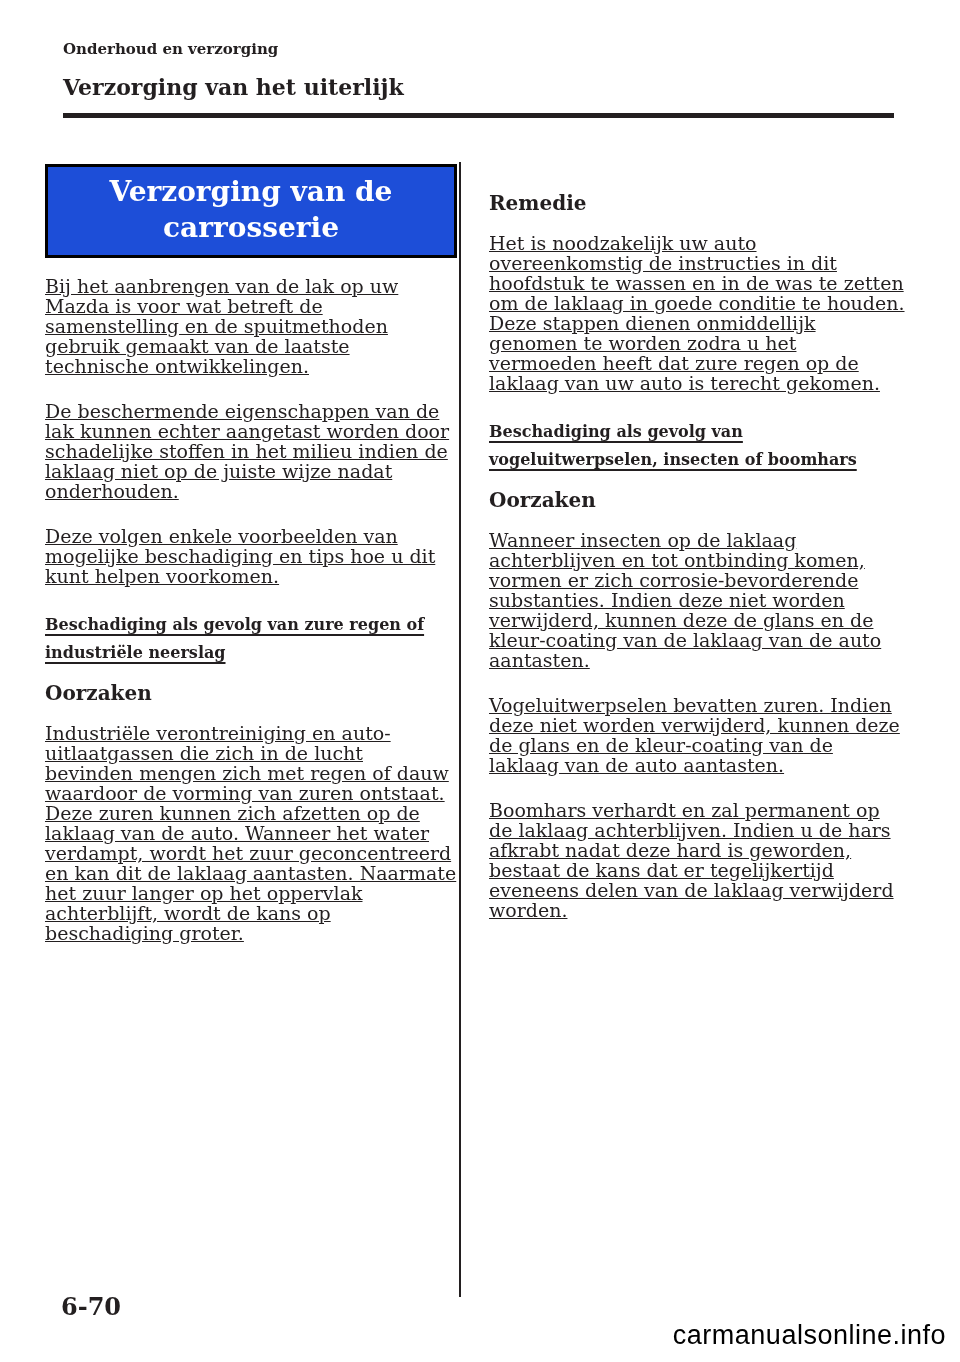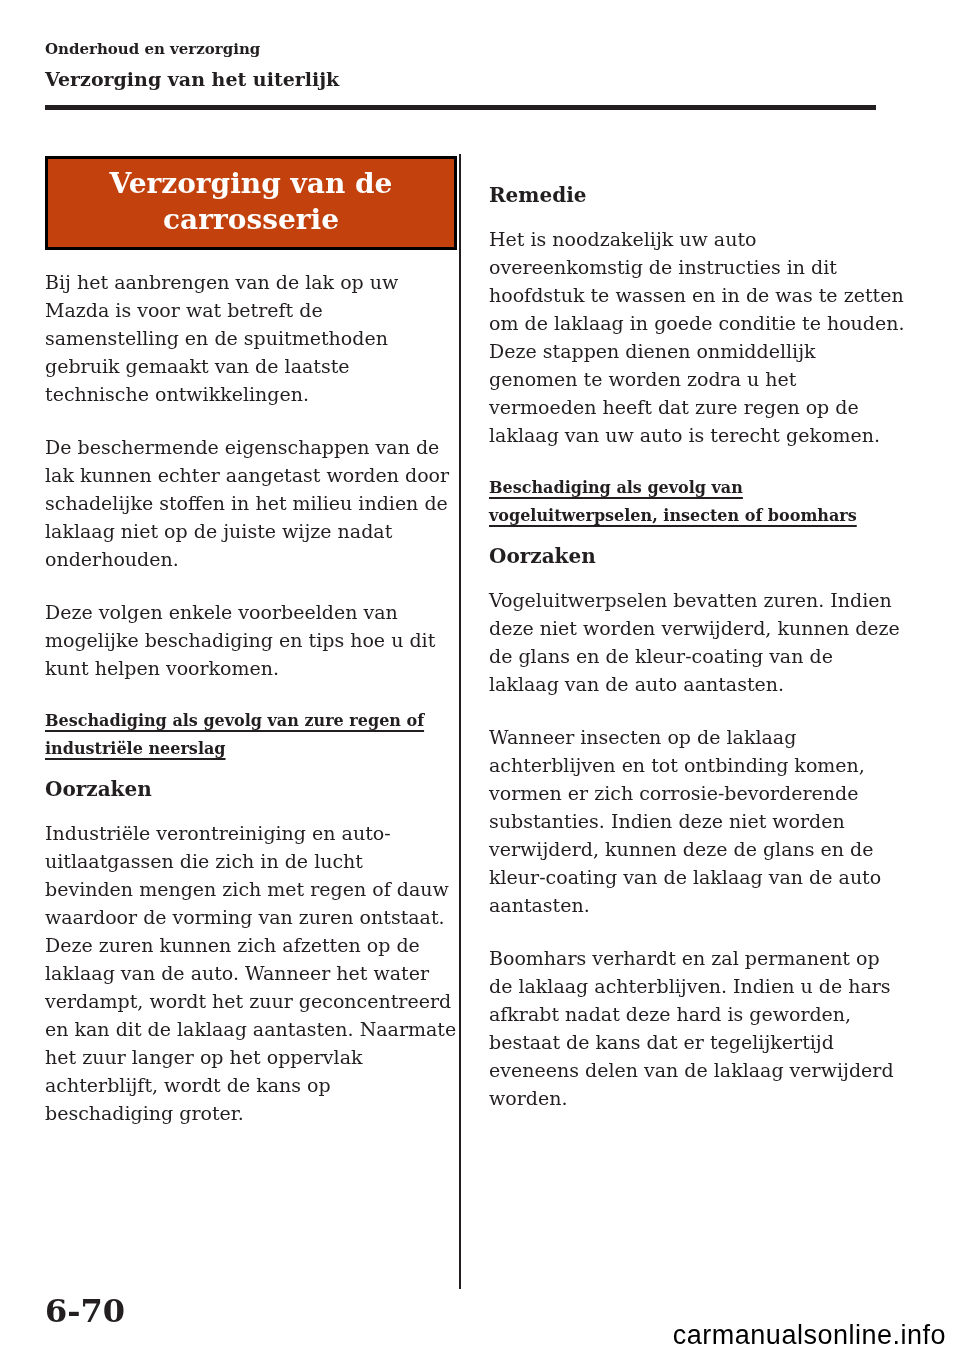--- a/index.html
+++ b/index.html
@@ -9,32 +9,32 @@
   }
   body {
     width: 960px;
     height: 1362px;
     position: relative;
     font-family: "DejaVu Serif", "Liberation Serif", serif;
     color: #231f20;
     overflow: hidden;
   }
   .header {
-    padding: 40px 0 0 45px;
+    padding: 40px 0 0 63px;
   }
   .breadcrumb {
     font-size: 15px;
     font-weight: bold;
     line-height: 18px;
   }
   .page-title {
-    font-size: 19px;
+    font-size: 22px;
     font-weight: bold;
     line-height: 34px;
-    margin: 4px 0 0 0;
+    margin: 12px 0 0 0;
   }
   .header-rule {
     width: 831px;
     height: 5px;
     background: #231f20;
     margin-top: 9px;
   }
   .columns {
     display: flex;
     margin-top: 44px;
@@ -54,54 +54,55 @@
   .col-right {
     width: 416px;
     margin-left: 28px;
     padding-top: 4px;
     margin-top: 25px;
   }
   .section-box {
     box-sizing: border-box;
     width: 412px;
     border: 3px solid #000000;
-    background: #c2410c;
+    background: #1d4ed8;
     color: #ffffff;
     text-align: center;
     font-weight: bold;
     font-size: 28px;
     line-height: 36px;
     padding: 7px 28px 9px 28px;
     margin: 2px 0 18px 0;
   }
   p.body-text {
     font-size: 19px;
-    line-height: 28px;
+    line-height: 20px;
     margin: 0 0 25px 0;
+    text-decoration: underline;
   }
   .heading-underlined {
     font-size: 16px;
     font-weight: bold;
     line-height: 28px;
     text-decoration: underline;
     text-decoration-thickness: 2px;
     text-underline-offset: 4px;
     margin: 0 0 14px 0;
   }
   .subheading {
     font-size: 20px;
     font-weight: bold;
     line-height: 24px;
     margin: 0 0 18px 0;
   }
   .page-number {
     position: absolute;
-    left: 45px;
+    left: 61px;
     top: 1292px;
-    font-size: 32px;
+    font-size: 24px;
     font-weight: bold;
   }
   .watermark {
     position: absolute;
     right: 14px;
     top: 1320px;
     font-family: "Liberation Sans", sans-serif;
     font-size: 27px;
     letter-spacing: 0.5px;
     color: #000000;
@@ -128,21 +129,21 @@
     <p class="body-text">Industriële verontreiniging en auto-uitlaatgassen die zich in de lucht bevinden mengen zich met regen of dauw waardoor de vorming van zuren ontstaat. Deze zuren kunnen zich afzetten op de laklaag van de auto. Wanneer het water verdampt, wordt het zuur geconcentreerd en kan dit de laklaag aantasten. Naarmate het zuur langer op het oppervlak achterblijft, wordt de kans op beschadiging groter.</p>
   </div>
 
   <div class="col-divider"></div>
 
   <div class="col-right">
     <h3 class="subheading">Remedie</h3>
     <p class="body-text">Het is noodzakelijk uw auto overeenkomstig de instructies in dit hoofdstuk te wassen en in de was te zetten om de laklaag in goede conditie te houden. Deze stappen dienen onmiddellijk genomen te worden zodra u het vermoeden heeft dat zure regen op de laklaag van uw auto is terecht gekomen.</p>
     <h2 class="heading-underlined">Beschadiging als gevolg van vogeluitwerpselen, insecten of boomhars</h2>
     <h3 class="subheading">Oorzaken</h3>
+    <p class="body-text">Wanneer insecten op de laklaag achterblijven en tot ontbinding komen, vormen er zich corrosie-bevorderende substanties. Indien deze niet worden verwijderd, kunnen deze de glans en de kleur-coating van de laklaag van de auto aantasten.</p>
     <p class="body-text">Vogeluitwerpselen bevatten zuren. Indien deze niet worden verwijderd, kunnen deze de glans en de kleur-coating van de laklaag van de auto aantasten.</p>
-    <p class="body-text">Wanneer insecten op de laklaag achterblijven en tot ontbinding komen, vormen er zich corrosie-bevorderende substanties. Indien deze niet worden verwijderd, kunnen deze de glans en de kleur-coating van de laklaag van de auto aantasten.</p>
     <p class="body-text">Boomhars verhardt en zal permanent op de laklaag achterblijven. Indien u de hars afkrabt nadat deze hard is geworden, bestaat de kans dat er tegelijkertijd eveneens delen van de laklaag verwijderd worden.</p>
   </div>
 
 </div>
 
 <div class="page-number">6-70</div>
 <div class="watermark">carmanualsonline.info</div>
 
 </body></html>

